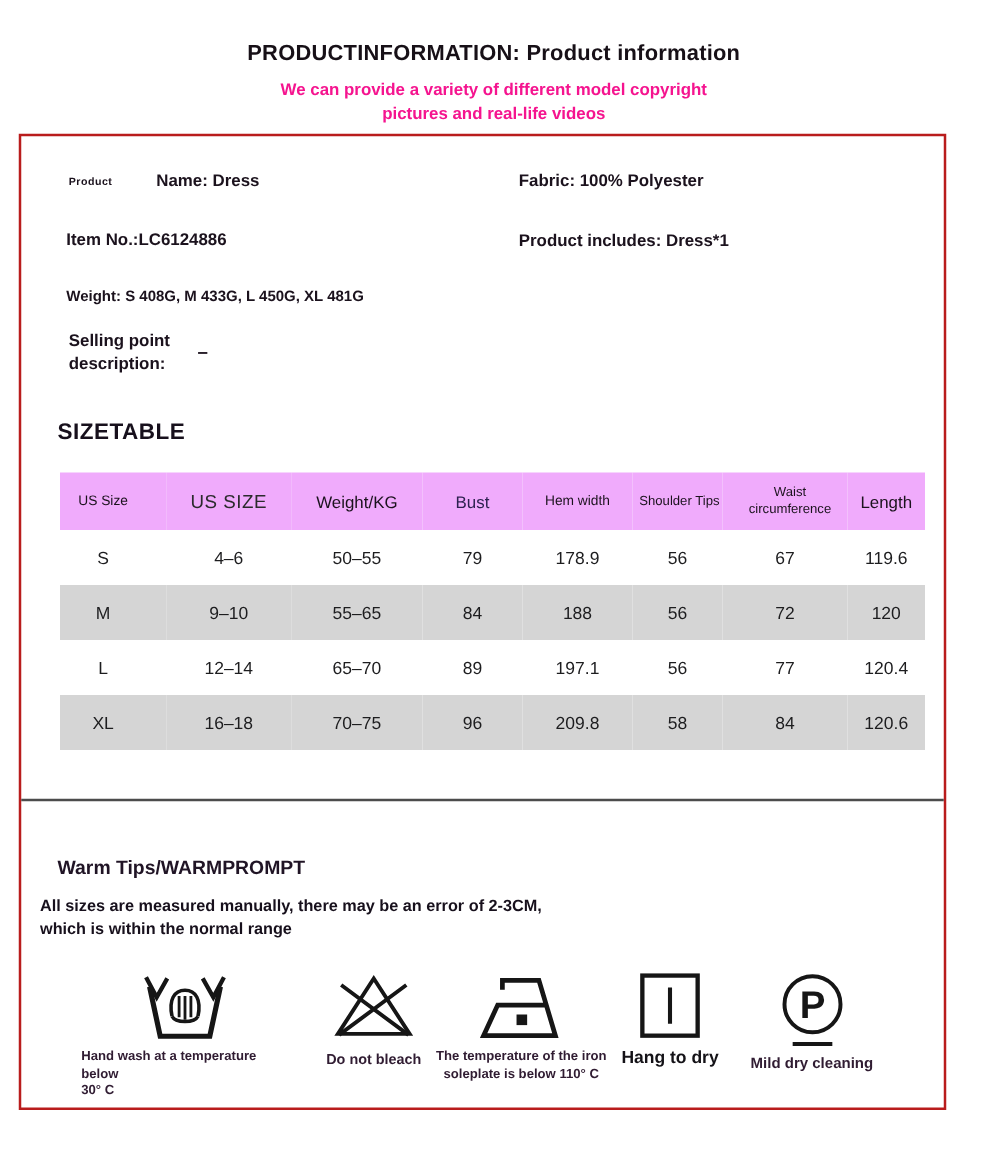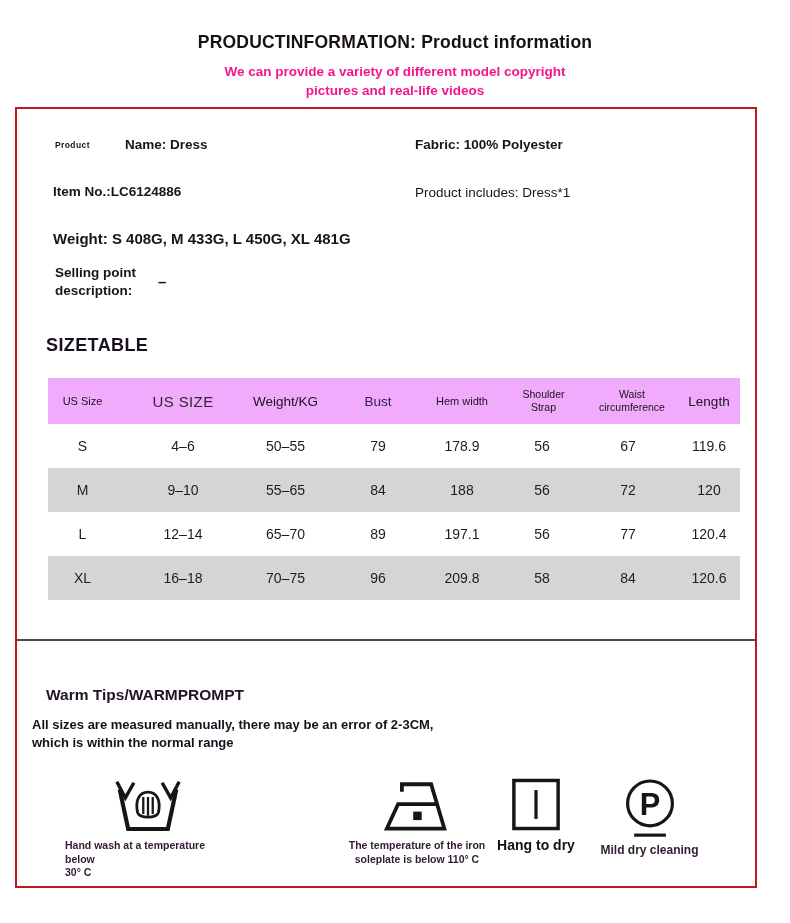--- a/index.html
+++ b/index.html
@@ -24,22 +24,22 @@
   .info-box {
     position:absolute; left:15px; top:107px; width:742px; height:781px;
     border:2px solid #b91c1c; background:#ffffff;
   }
   .abs { position:absolute; }
 
   .product-mini-label { left:38px; top:31px; font-size:8.5px; font-weight:bold; letter-spacing:0.4px; }
   .name-field        { left:108px;  top:28px; font-size:13.5px; font-weight:bold; }
   .fabric-field      { left:398px; top:28px; font-size:13.5px; font-weight:bold; }
   .itemno-field      { left:36px;  top:75px; font-size:13.5px; font-weight:bold; }
-  .includes-field    { left:398px; top:76px; font-size:13.5px; font-weight:normal; }
-  .weight-field      { left:36px;  top:121px; font-size:15px; font-weight:bold; }
+  .includes-field    { left:398px; top:76px; font-size:13.5px; font-weight:bold; }
+  .weight-field      { left:36px;  top:121px; font-size:12px; font-weight:bold; }
   .selling-field     { left:38px;  top:155px; font-size:13.5px; font-weight:bold; line-height:18px; }
   .selling-field span { display:block; }
   .selling-dash      { left:141px; top:164px; font-size:15px; font-weight:bold; }
 
   .sizetable-heading { left:29px; top:226px; font-size:18px; font-weight:bold; letter-spacing:0.4px; color:#17101c; }
 
   table.size-table {
     position:absolute; left:31px; top:269px; width:692px;
     border-collapse:collapse; table-layout:fixed;
   }
@@ -121,21 +121,21 @@
         <col style="width:100px">
         <col style="width:62px">
     </colgroup>
     <thead>
       <tr>
         <th class="hc0">US Size</th>
         <th class="hc1">US SIZE</th>
         <th class="hc2">Weight/KG</th>
         <th class="hc3">Bust</th>
         <th class="hc4">Hem width</th>
-        <th class="hc5">Shoulder Strap</th>
+        <th class="hc5">Shoulder Tips</th>
         <th class="hc6">Waist circumference</th>
         <th class="hc7">Length</th>
       </tr>
     </thead>
     <tbody>
       <tr>
         <td class="c0">S</td>
         <td>4–6</td>
         <td>50–55</td>
         <td>79</td>
@@ -197,20 +197,32 @@
           <path class="ic" stroke-width="3" d="M25,41 C28,47 44,47 47,41"></path>
           <path class="ic" stroke-width="2.4" d="M31,24 V42 M36,24 V44 M41,24 V42"></path>
         </svg>
       </span>
       <div class="care-label">
         <span>Hand wash at a temperature below</span>
         <span>30° C</span>
       </div>
     </div>
 
+    <div class="care-item care-2">
+      <span class="care-icon-wrap" style="padding-top:4px;">
+        <svg width="66" height="55" viewBox="0 0 76 60">
+          <path class="ic" stroke-width="3.6" d="M38,5 L5,56 L71,56 Z"></path>
+          <path class="ic" stroke-width="3.6" d="M8,11 L70,57 M68,11 L6,57"></path>
+        </svg>
+      </span>
+      <div class="care-label">
+        <span>Do not bleach</span>
+
+      </div>
+    </div>
 
     <div class="care-item care-3">
       <span class="care-icon-wrap" style="padding-top:4px;">
         <svg width="66" height="56" viewBox="0 0 70 58">
           <path class="ic" stroke-width="4" d="M19,15 L19,7 L50,7 L64,54 L3,54 L15,28 L56.5,28"></path>
           <rect x="31" y="36" width="9" height="9" fill="#161616" stroke="none"></rect>
         </svg>
       </span>
       <div class="care-label">
         <span>The temperature of the iron</span>

